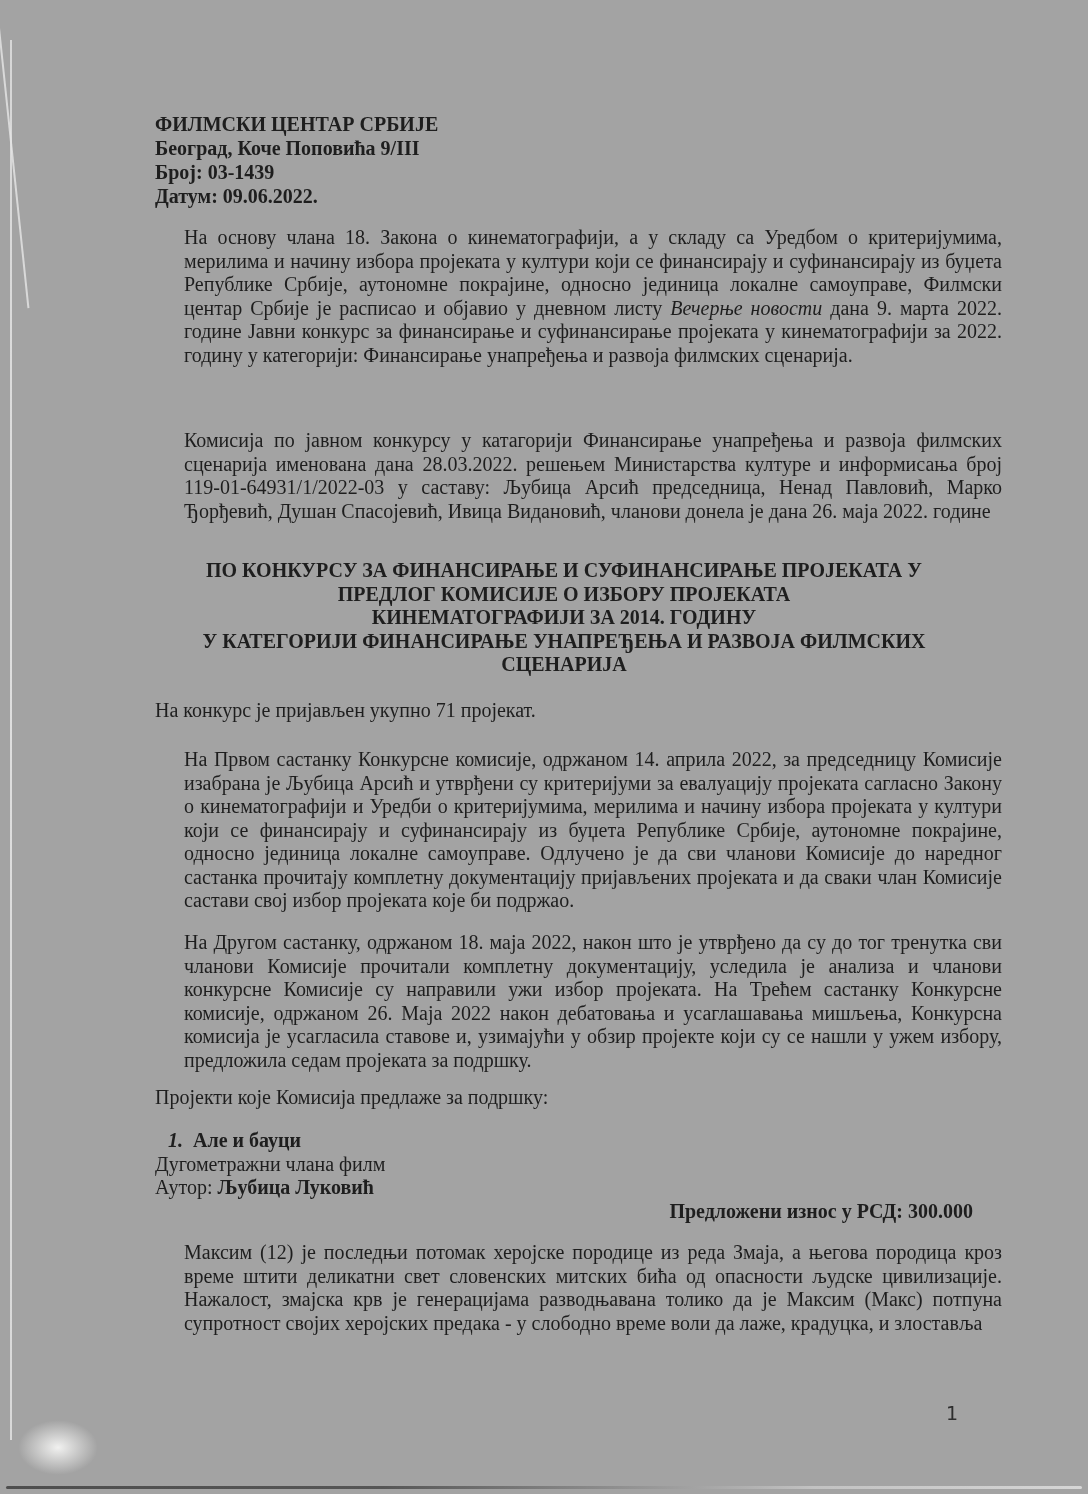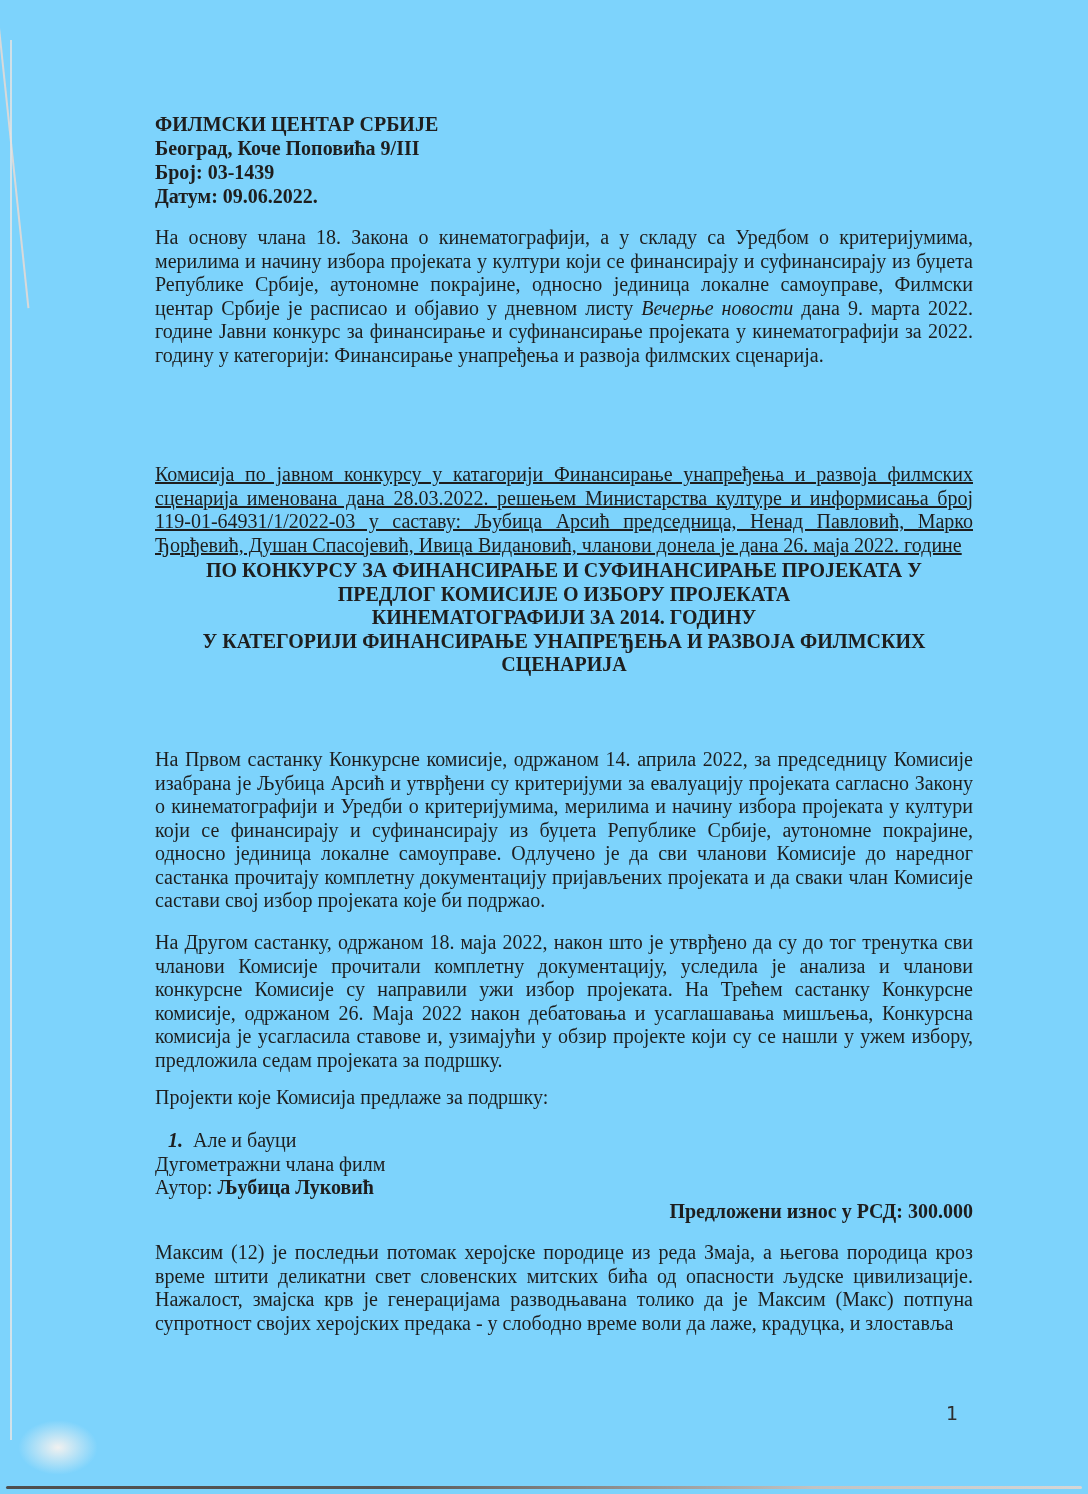--- a/index.html
+++ b/index.html
@@ -2,45 +2,45 @@
 <html><head>
 <meta charset="utf-8">
 <style>
   * { margin: 0; padding: 0; box-sizing: border-box; }
   html, body { background: #e8e8e8; }
   .page {
     position: relative;
     width: 1088px;
     height: 1494px;
     margin: 0 auto;
-    background: #7dd3fc;
+    background: #a3a3a3;
     overflow: hidden;
     font-family: "Liberation Serif", serif;
     color: #1e1e1e;
   }
   .block {
     position: absolute;
     left: 155px;
     width: 818px;
     font-size: 20px;
     line-height: 23.5px;
   }
-  .justify { text-align: justify; }
+  .justify { text-align: justify; margin-left: 29px; }
   .letterhead { font-weight: bold; line-height: 24px; }
   .letterhead div { white-space: nowrap; }
   .doc-title {
     text-align: center;
     font-weight: bold;
     line-height: 23.5px;
   }
   .bold { font-weight: bold; text-align: right; }
   .italic { font-style: italic; }
   .project-head { padding-left: 13px; }
   .project-num { font-weight: bold; font-style: italic; }
-  .project-title { font-weight: normal; margin-left: 10px; }
+  .project-title { font-weight: bold; margin-left: 10px; }
   .page-number {
     position: absolute;
     left: 946px;
     top: 1402px;
     font-family: "DejaVu Sans", sans-serif;
     font-size: 19px;
     color: #2e2e2e;
   }
   
   .artifact-bottom-line {
@@ -93,30 +93,31 @@
   <div class="block letterhead" style="top:112px;">
     <div>ФИЛМСКИ ЦЕНТАР СРБИЈЕ</div>
     <div>Београд, Коче Поповића 9/III</div>
     <div>Број: 03-1439</div>
     <div>Датум: 09.06.2022.</div>
   </div>
 
   <p class="block justify" style="top:226px;"><span>На основу члана 18. Закона о кинематографији, а у складу са Уредбом о критеријумима, мерилима и начину избора пројеката у култури који се финансирају и суфинансирају из буџета Републике Србије, аутономне покрајине, односно јединица локалне самоуправе, Филмски центар Србије је расписао и објавио у дневном листу </span><span class="italic">Вечерње новости</span><span> дана 9. марта 2022. године Јавни конкурс за финансирање и суфинансирање пројеката у кинематографији за 2022. годину у категорији: Финансирање унапређења и развоја филмских сценарија.</span></p>
 
 
-  <p class="block justify" style="top:463px;text-decoration:underline;">Комисија по јавном конкурсу у катагорији Финансирање унапређења и развоја филмских сценарија именована дана 28.03.2022. решењем Министарства културе и информисања  број 119-01-64931/1/2022-03 у саставу: Љубица Арсић председница, Ненад Павловић, Марко Ђорђевић, Душан Спасојевић, Ивица Видановић, чланови донела је дана 26. маја 2022. године</p>
+  <p class="block justify" style="top:429px;">Комисија по јавном конкурсу у катагорији Финансирање унапређења и развоја филмских сценарија именована дана 28.03.2022. решењем Министарства културе и информисања  број 119-01-64931/1/2022-03 у саставу: Љубица Арсић председница, Ненад Павловић, Марко Ђорђевић, Душан Спасојевић, Ивица Видановић, чланови донела је дана 26. маја 2022. године</p>
 
   <div class="block doc-title" style="top:559px;">
     <div>ПО КОНКУРСУ ЗА ФИНАНСИРАЊЕ И СУФИНАНСИРАЊЕ ПРОЈЕКАТА У</div>
     <div>ПРЕДЛОГ КОМИСИЈЕ О ИЗБОРУ ПРОЈЕКАТА</div>
     <div>КИНЕМАТОГРАФИЈИ ЗА 2014. ГОДИНУ</div>
     <div>У КАТЕГОРИЈИ ФИНАНСИРАЊЕ УНАПРЕЂЕЊА И РАЗВОЈА ФИЛМСКИХ</div>
     <div>СЦЕНАРИЈА</div>
   </div>
 
+  <p class="block" style="top:699px;">На конкурс је  пријављен укупно 71 пројекат.</p>
 
   <p class="block justify" style="top:748px;">На Првом састанку Конкурсне комисије, одржаном 14. априла 2022, за председницу Комисије изабрана је Љубица Арсић и утврђени су критеријуми за евалуацију пројеката сагласно Закону о кинематографији и Уредби о критеријумима, мерилима и начину избора пројеката у култури који се финансирају и суфинансирају из буџета Републике Србије, аутономне покрајине, односно јединица локалне самоуправе. Одлучено је да сви чланови Комисије до наредног састанка прочитају комплетну документацију пријављених пројеката и да сваки члан Комисије састави свој избор пројеката које би подржао.</p>
 
   <p class="block justify" style="top:931px;">На Другом састанку, одржаном 18. маја 2022, након што је утврђено да су до тог тренутка сви чланови Комисије прочитали комплетну документацију, уследила је анализа и чланови конкурсне Комисије су направили ужи избор пројеката. На Трећем састанку Конкурсне комисије, одржаном 26. Маја 2022 након дебатовања и усаглашавања мишљења, Конкурсна комисија је усагласила ставове и, узимајући у обзир пројекте који су се нашли у ужем избору, предложила седам пројеката за подршку.</p>
 
   <p class="block" style="top:1086px;">Пројекти које Комисија предлаже за подршку:</p>
 
   <div class="block" style="top:1129px;">
     <div class="project-head"><span class="project-num">1.</span><span class="project-title">Але и бауци</span></div>
     <div>Дугометражни члана филм</div>

